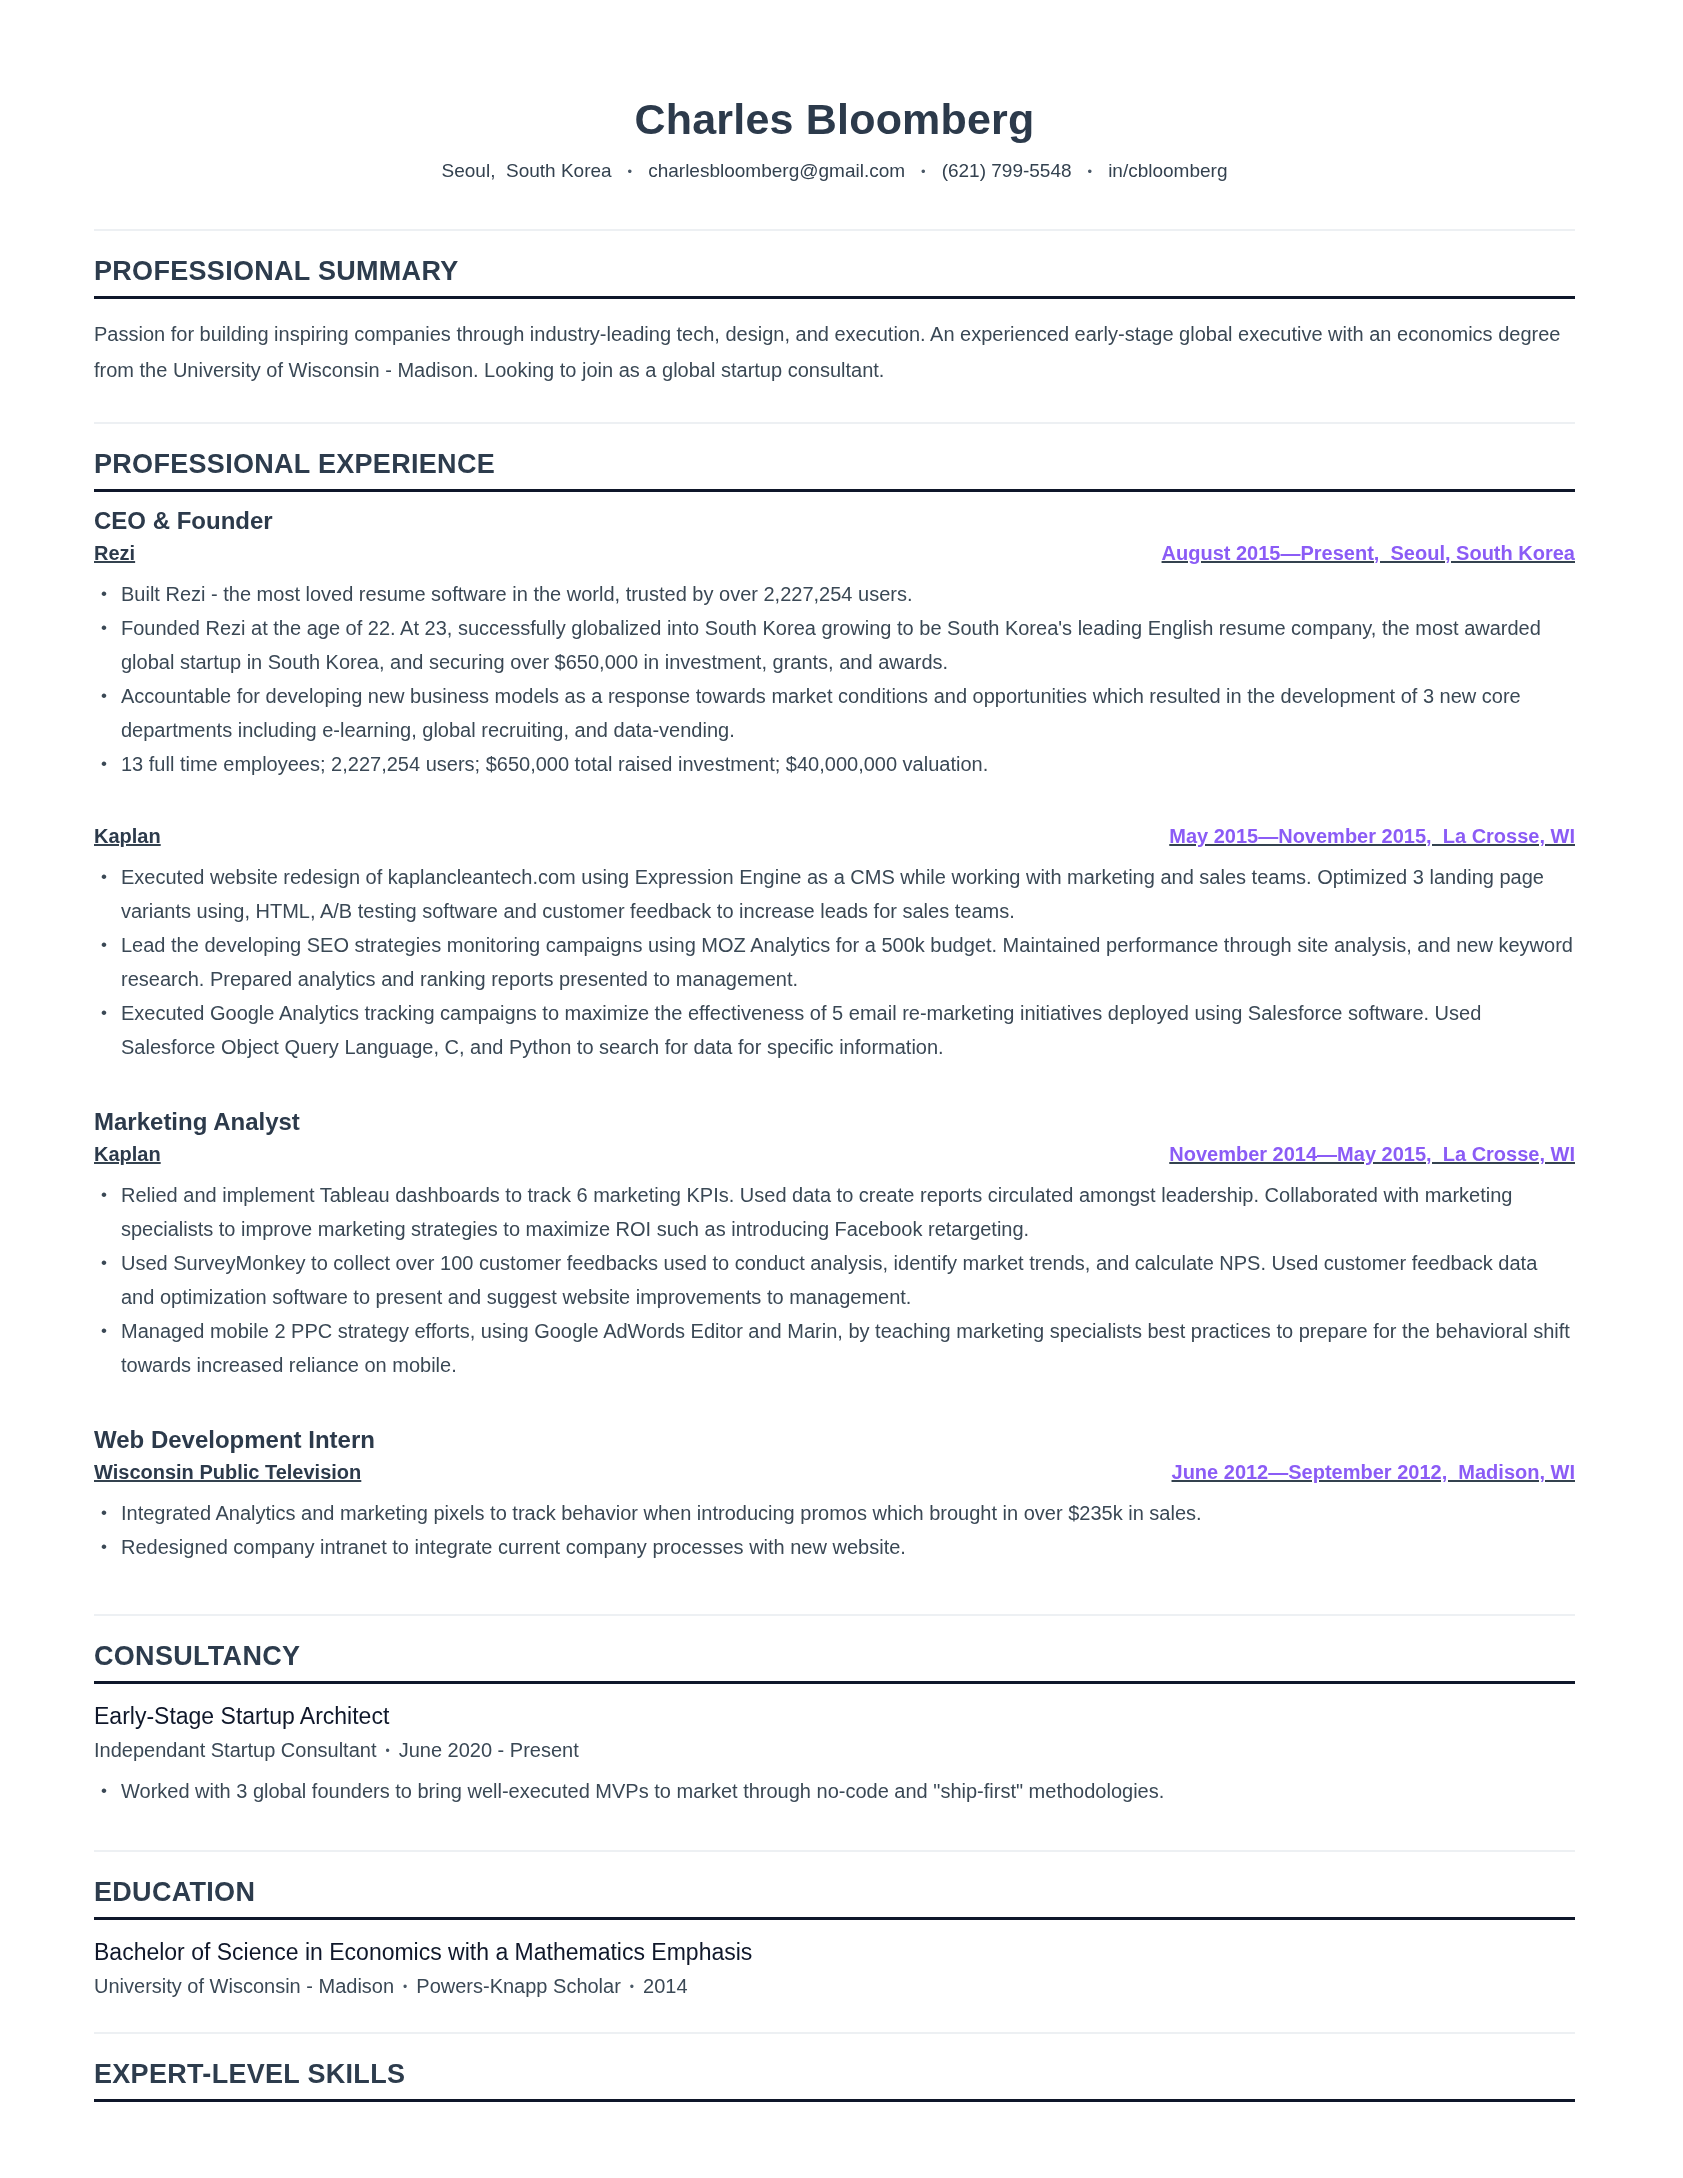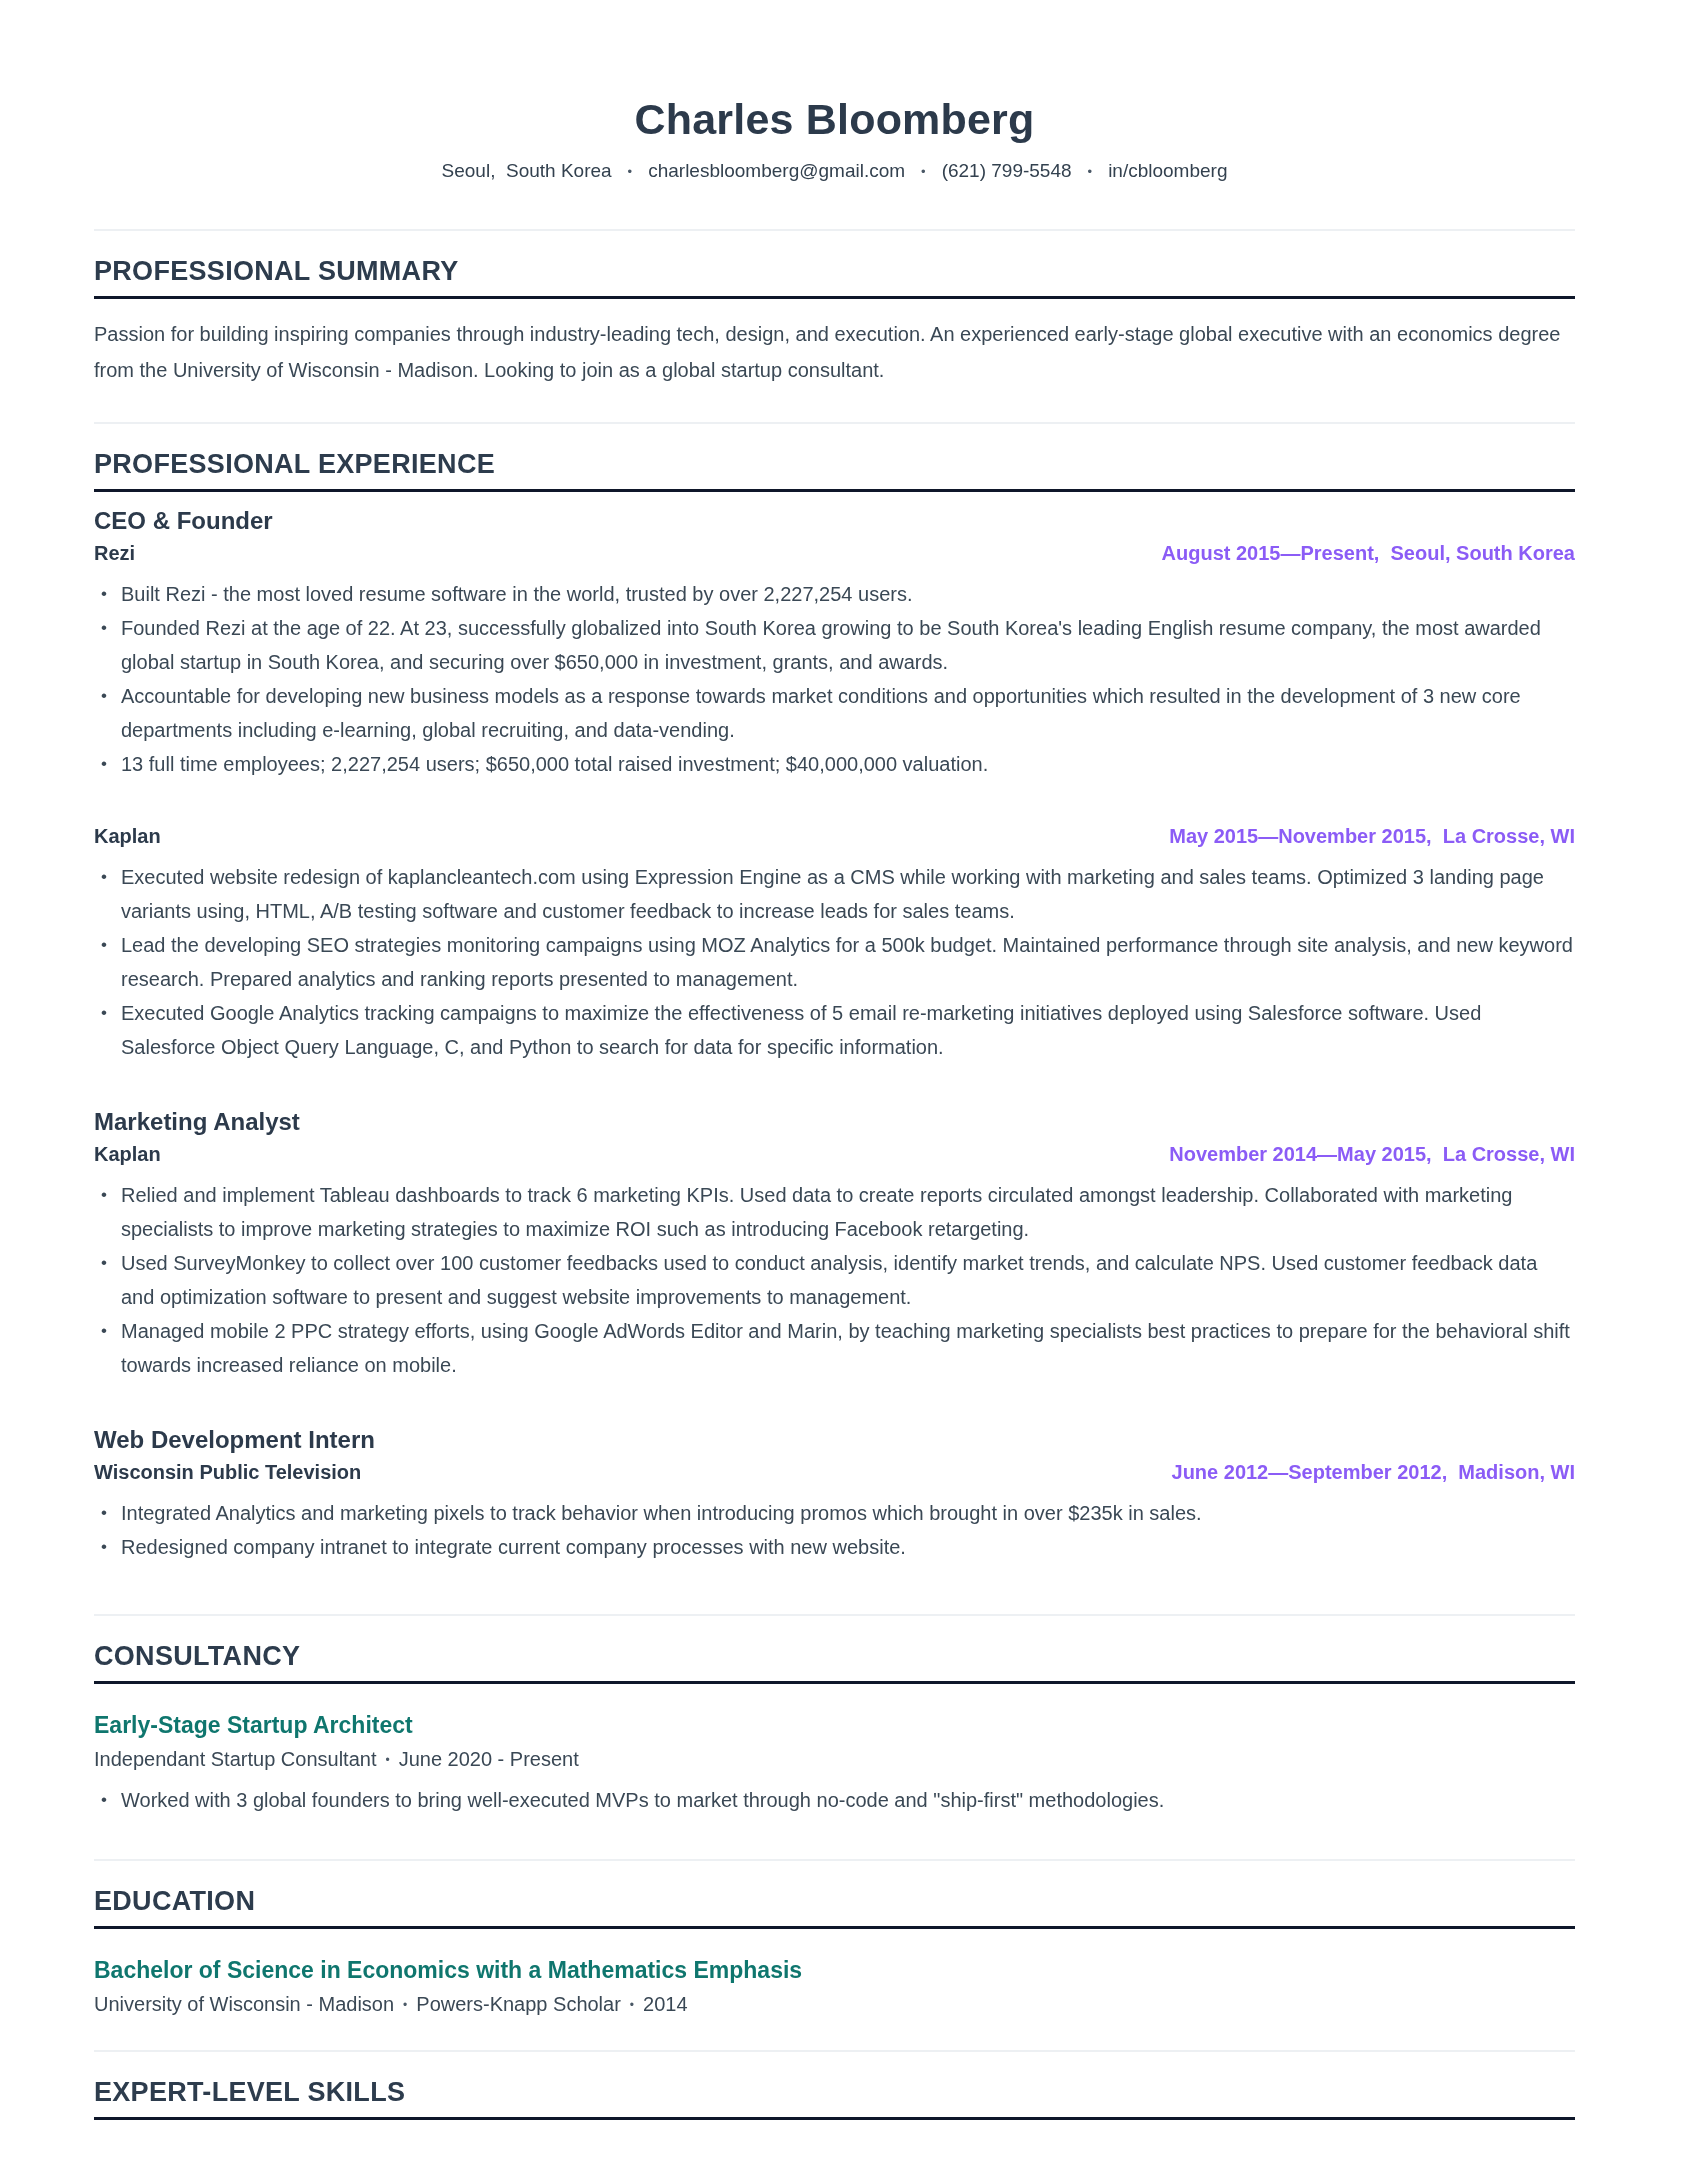--- a/index.html
+++ b/index.html
@@ -70,20 +70,21 @@
   .job-role {
     font-size: 24px;
     font-weight: 700;
     color: #2c3a4b;
   }
   .job-meta-row {
     display: flex;
     justify-content: space-between;
     align-items: flex-end;
     margin-top: 7px;
+    text-decoration: underline;
   }
   .job-company {
     font-size: 20px;
     font-weight: 700;
     color: #2c3a4b;
   }
   .job-date {
     font-size: 20px;
     font-weight: 700;
     color: #8b5cf6;
@@ -103,24 +104,24 @@
   ul.bullets li::before {
     content: "\2022";
     position: absolute;
     left: 7px;
     top: 0;
     font-size: 17px;
     color: #3a4855;
   }
   
   .sub-role {
-    margin-top: 28px;
+    margin-top: 19px;
     font-size: 23px;
-    font-weight: 700;
-    color: #0f766e;
+    font-weight: 400;
+    color: #0f172a;
   }
   .meta-line {
     margin-top: 9px;
     font-size: 20px;
     color: #3a4855;
     display: flex;
     align-items: center;
     gap: 9px;
   }
   .meta-line .sep-dot { font-size: 12px; }

